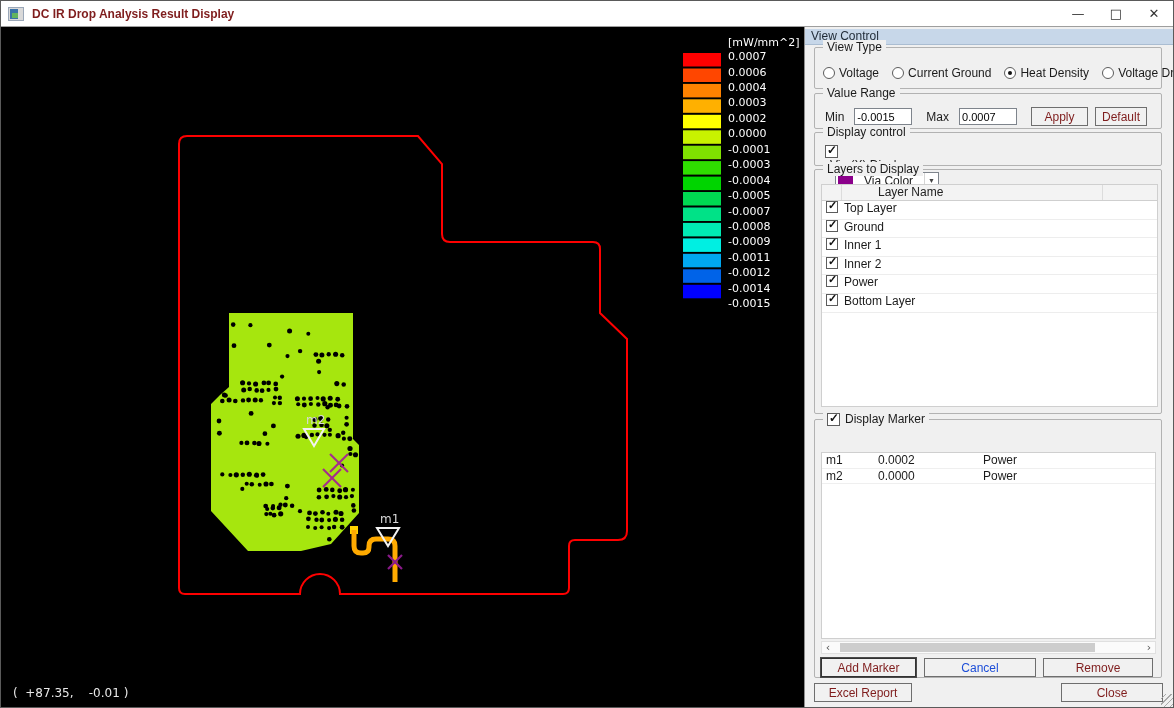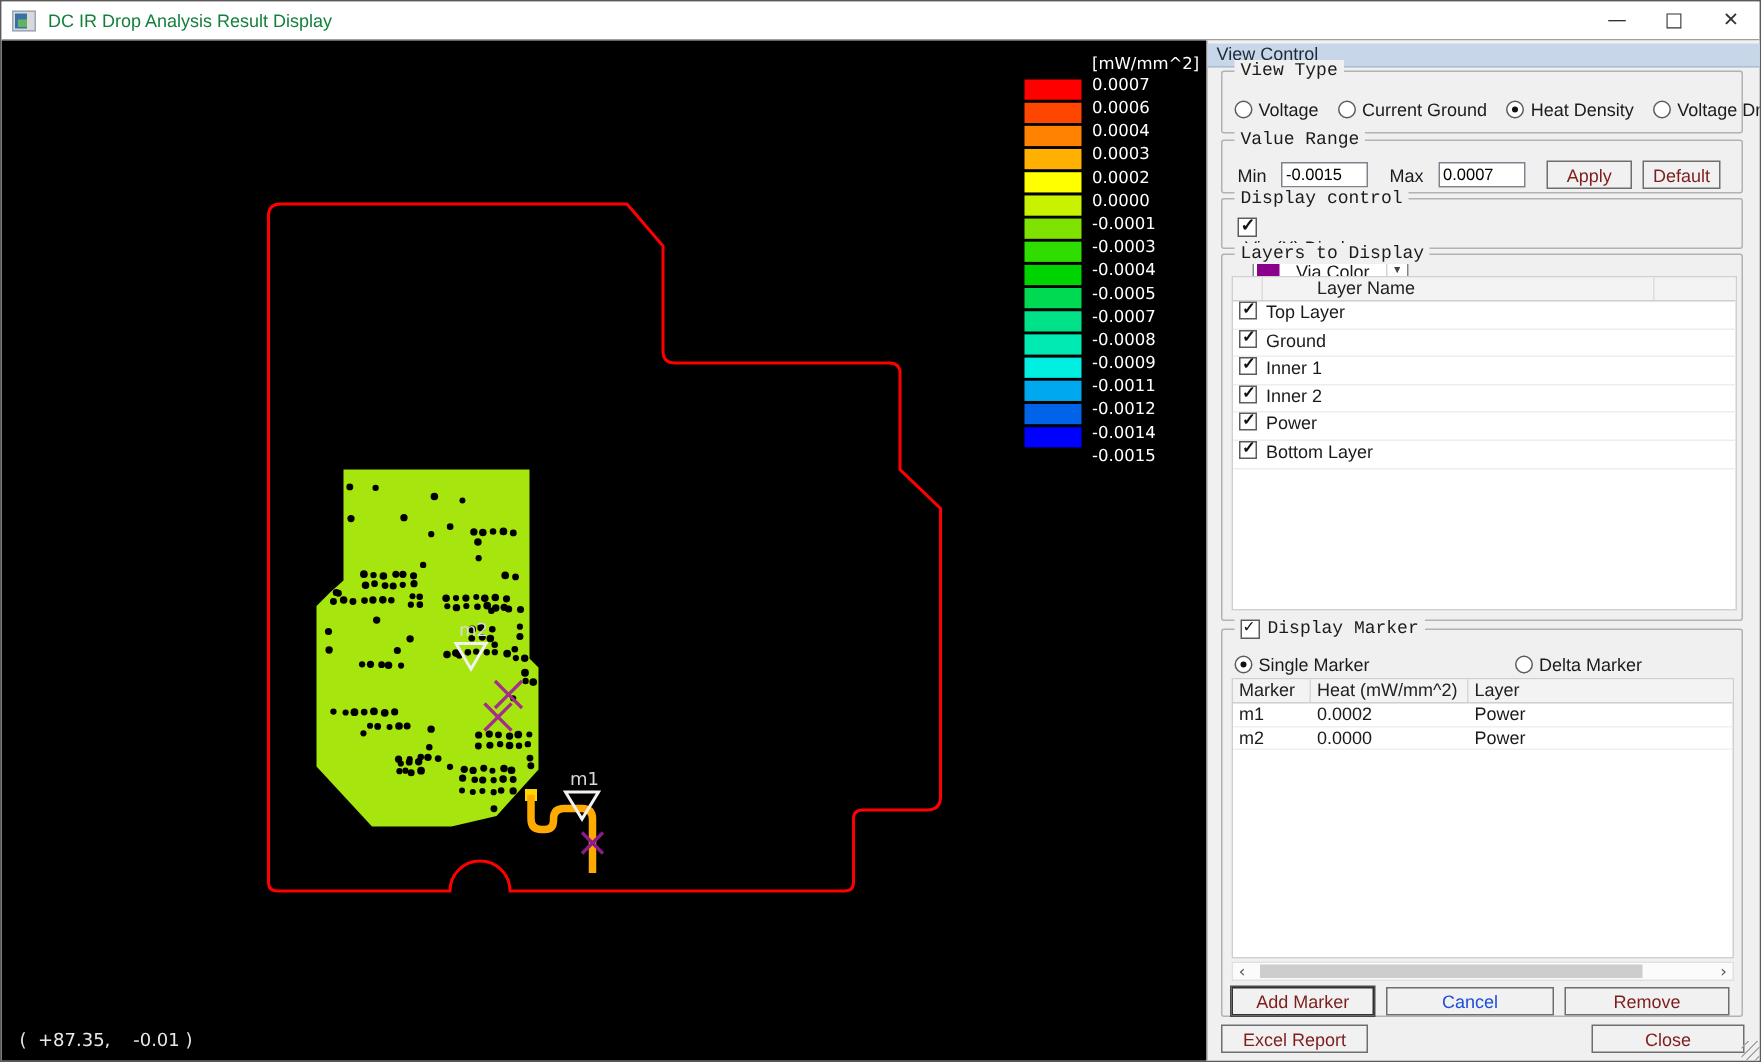--- a/index.html
+++ b/index.html
@@ -6,37 +6,37 @@
   body{width:1174px;height:708px;position:relative;font-family:"Liberation Sans",sans-serif;
        background:#f0f0f0;box-sizing:border-box;border:1px solid #5a5a5a;overflow:hidden;}
   *{box-sizing:border-box;}
 
   
   .titlebar{position:absolute;left:0;top:0;width:100%;height:26px;background:#ffffff;
             border-bottom:1px solid #9e9e9e;display:flex;align-items:center;}
   .titlebar .appicon{width:16px;height:14px;margin:0 8px 0 7px;position:relative;background:#d9d9d9;border:1px solid #9aa7b8;}
   .titlebar .appicon .p1{position:absolute;left:1px;top:1px;width:8px;height:10px;background:#3a72a8;}
   .titlebar .appicon .p2{position:absolute;left:3px;top:5px;width:6px;height:5px;background:#63b45e;}
-  .title-text{font-size:12px;color:#15803d;}
+  .title-text{font-size:12px;color:#7f1d1d;font-weight:bold;}
   .winbtns{margin-left:auto;display:flex;height:100%;}
   .winbtn{width:38px;height:100%;display:flex;align-items:center;justify-content:center;
           color:#333;font-size:13px;font-family:"DejaVu Sans",sans-serif;}
 
   
   .canvas{position:absolute;left:0;top:26px;width:803px;height:681px;background:#000;}
   .coord-readout{position:absolute;left:12px;bottom:8px;color:#e8e8e8;font-size:12px;white-space:pre;
                  font-family:"DejaVu Sans",sans-serif;}
 
   
   .panel{position:absolute;left:803px;top:26px;width:371px;height:681px;background:#f0f0f0;
          border-left:1px solid #8f8f8f;font-size:12px;color:#1b1b1b;}
   .pane-caption{position:absolute;left:0;top:2px;width:369px;height:16px;background:#c7d7e9;
                 border-bottom:1px solid #aabdd2;padding-left:6px;line-height:15px;color:#1f2a36;}
   .grp{position:absolute;left:9px;width:348px;border:1px solid #b2b2b2;border-radius:2px;}
-  .grp-title{position:absolute;top:-8px;left:8px;background:#f0f0f0;padding:0 4px;line-height:14px;font-family:Liberation Mono, monospace;}
+  .grp-title{position:absolute;top:-8px;left:8px;background:#f0f0f0;padding:0 4px;line-height:14px;}
   .grp-title.withchk{display:flex;align-items:center;gap:5px;}
 
   .g-viewtype{top:20px;height:42px;}
   .g-valrange{top:66px;height:36px;}
   .g-dispctl{top:105px;height:34px;}
   .g-layers{top:142px;height:245px;}
   .g-marker{top:392px;height:259px;}
 
   .radio-row{position:absolute;left:8px;right:4px;display:flex;align-items:center;}
   .g-viewtype .radio-row{top:18px;gap:0;}
@@ -415,36 +415,21 @@
           </div>
         </div>
     </div>
   </div>
 
   <div class="grp g-marker">
     <span class="grp-title withchk">
       <span class="chk checked"></span>
       <span>Display Marker</span>
     </span>
-    <div class="radio-row mk-radio-row">
-      <span class="radio-item">
-        <span class="radio checked"></span>
-        <span>Single Marker</span>
-      </span>
-      <span class="radio-item delta">
-        <span class="radio"></span>
-        <span>Delta Marker</span>
-      </span>
-    </div>
     <div class="mk-table">
-      <div class="mk-header">
-        <div class="col-marker">Marker</div>
-        <div class="col-heat">Heat (mW/mm^2)</div>
-        <div class="col-layer">Layer</div>
-      </div>
       <div id="marker-rows">
           <div class="mk-row">
             <div class="col-marker">m1</div>
             <div class="col-heat">0.0002</div>
             <div class="col-layer">Power</div>
           </div>
           <div class="mk-row">
             <div class="col-marker">m2</div>
             <div class="col-heat">0.0000</div>
             <div class="col-layer">Power</div>

